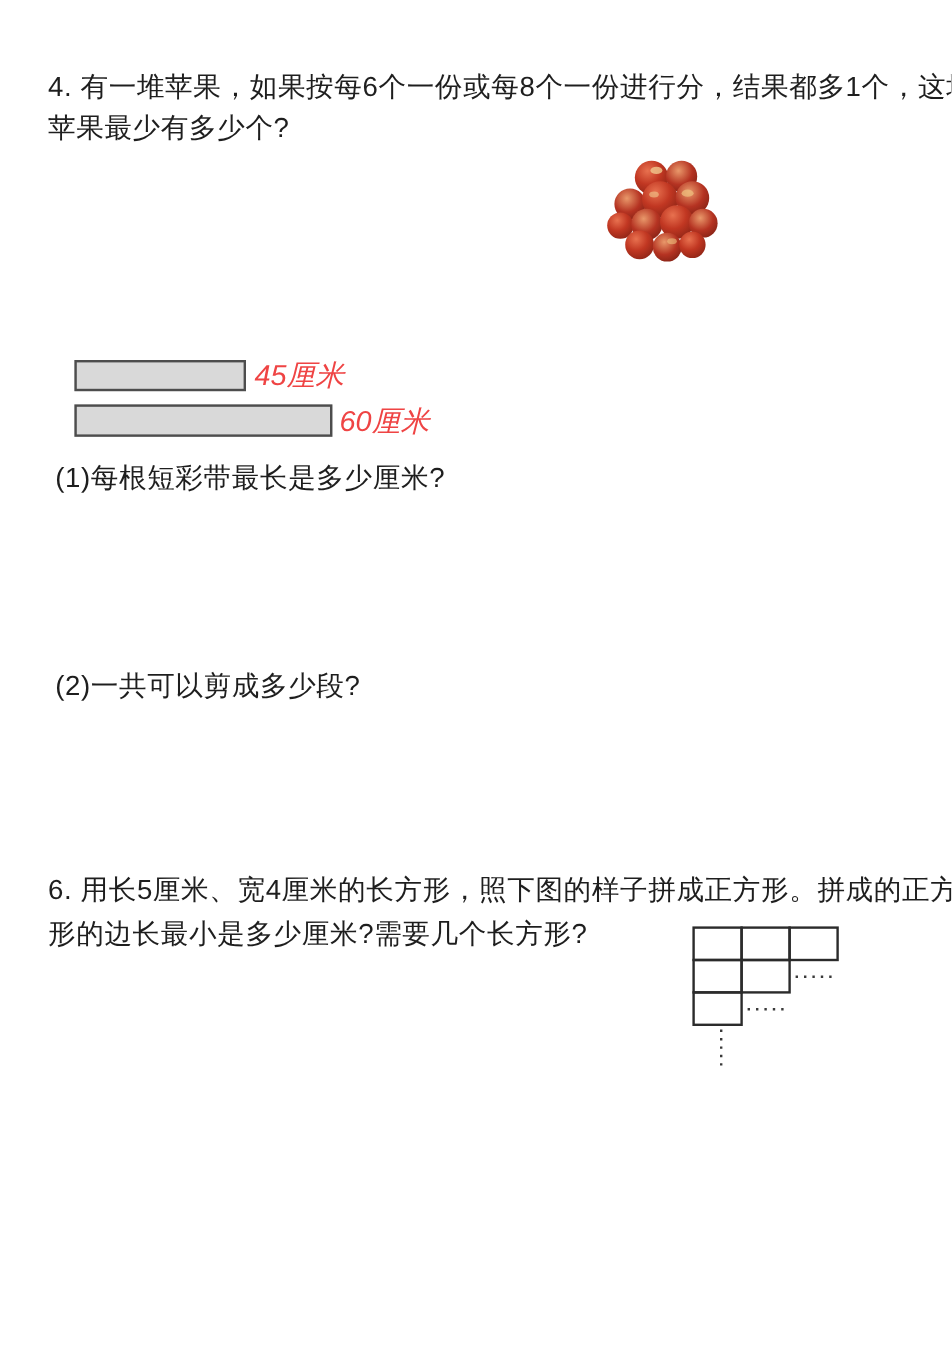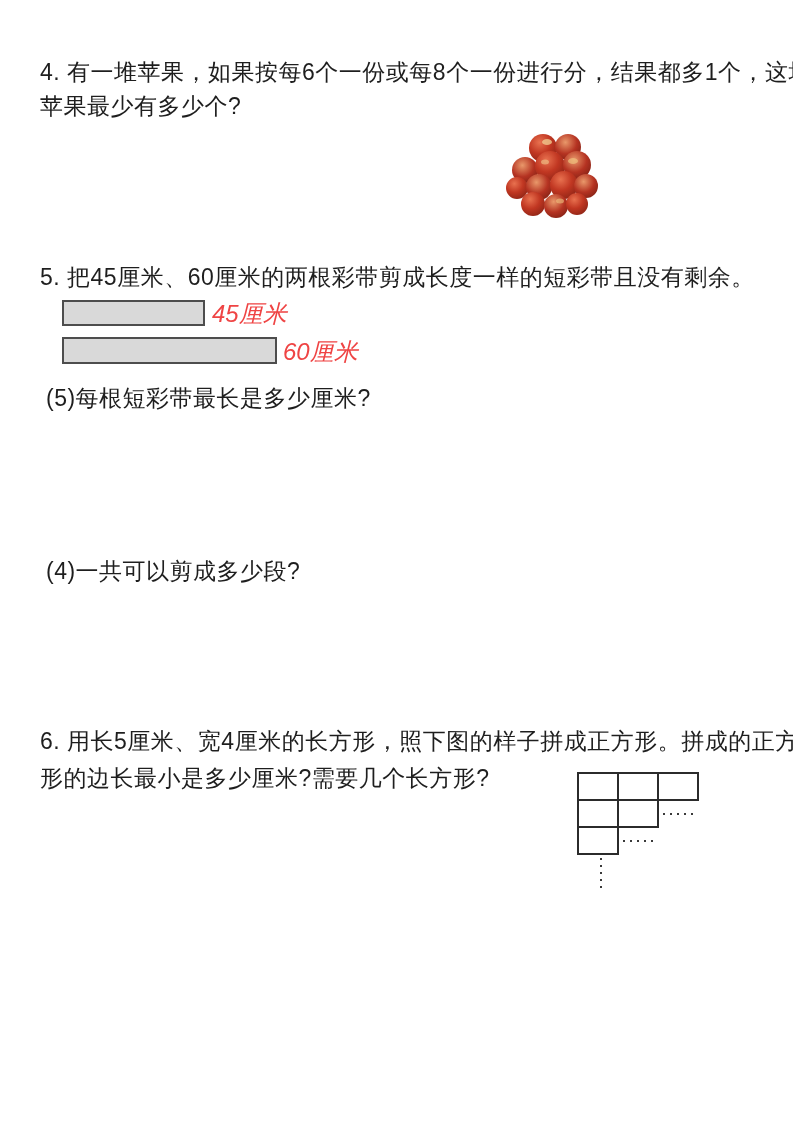--- a/index.html
+++ b/index.html
@@ -86,31 +86,30 @@
       <circle cx="28" cy="75" r="12" fill="url(#ag)"></circle>
       <circle cx="51" cy="77" r="12" fill="url(#ag2)"></circle>
       <circle cx="72" cy="75" r="11" fill="url(#ag)"></circle>
       <ellipse cx="42" cy="13" rx="5" ry="3" fill="#f0c98e" opacity="0.8"></ellipse>
       <ellipse cx="68" cy="32" rx="5" ry="3" fill="#eec27f" opacity="0.7"></ellipse>
       <ellipse cx="40" cy="33" rx="4" ry="2.5" fill="#f0c98e" opacity="0.6"></ellipse>
       <ellipse cx="55" cy="72" rx="4" ry="2.5" fill="#eec27f" opacity="0.6"></ellipse>
     </svg>
   </div>
 
-  <div class="qtext" style="left:40px; top:260px;">5. 把45厘米、60厘米的两根彩带剪成长度一样的短彩带且没有剩余。</div>
 
   <div>
     <div class="ribbon-bar bar-45"></div>
     <div class="ribbon-label lbl-45">45厘米</div>
     <div class="ribbon-bar bar-60"></div>
     <div class="ribbon-label lbl-60">60厘米</div>
   </div>
 
-  <div class="qtext" style="left:46px; top:381px;">(5)每根短彩带最长是多少厘米?</div>
-  <div class="qtext" style="left:46px; top:554px;">(4)一共可以剪成多少段?</div>
+  <div class="qtext" style="left:46px; top:381px;">(1)每根短彩带最长是多少厘米?</div>
+  <div class="qtext" style="left:46px; top:554px;">(2)一共可以剪成多少段?</div>
 
   <div class="qtext q6text" style="left:40px; top:723px;">
     <div>6. 用长5厘米、宽4厘米的长方形，照下图的样子拼成正方形。拼成的正方</div>
     <div>形的边长最小是多少厘米?需要几个长方形?</div>
   </div>
 
   <div class="diagram-wrap">
     <svg width="130" height="125" viewBox="0 0 130 125">
       <g fill="none" stroke="#2b2b2b" stroke-width="2">
         <rect x="3" y="3" width="40" height="27"></rect>

